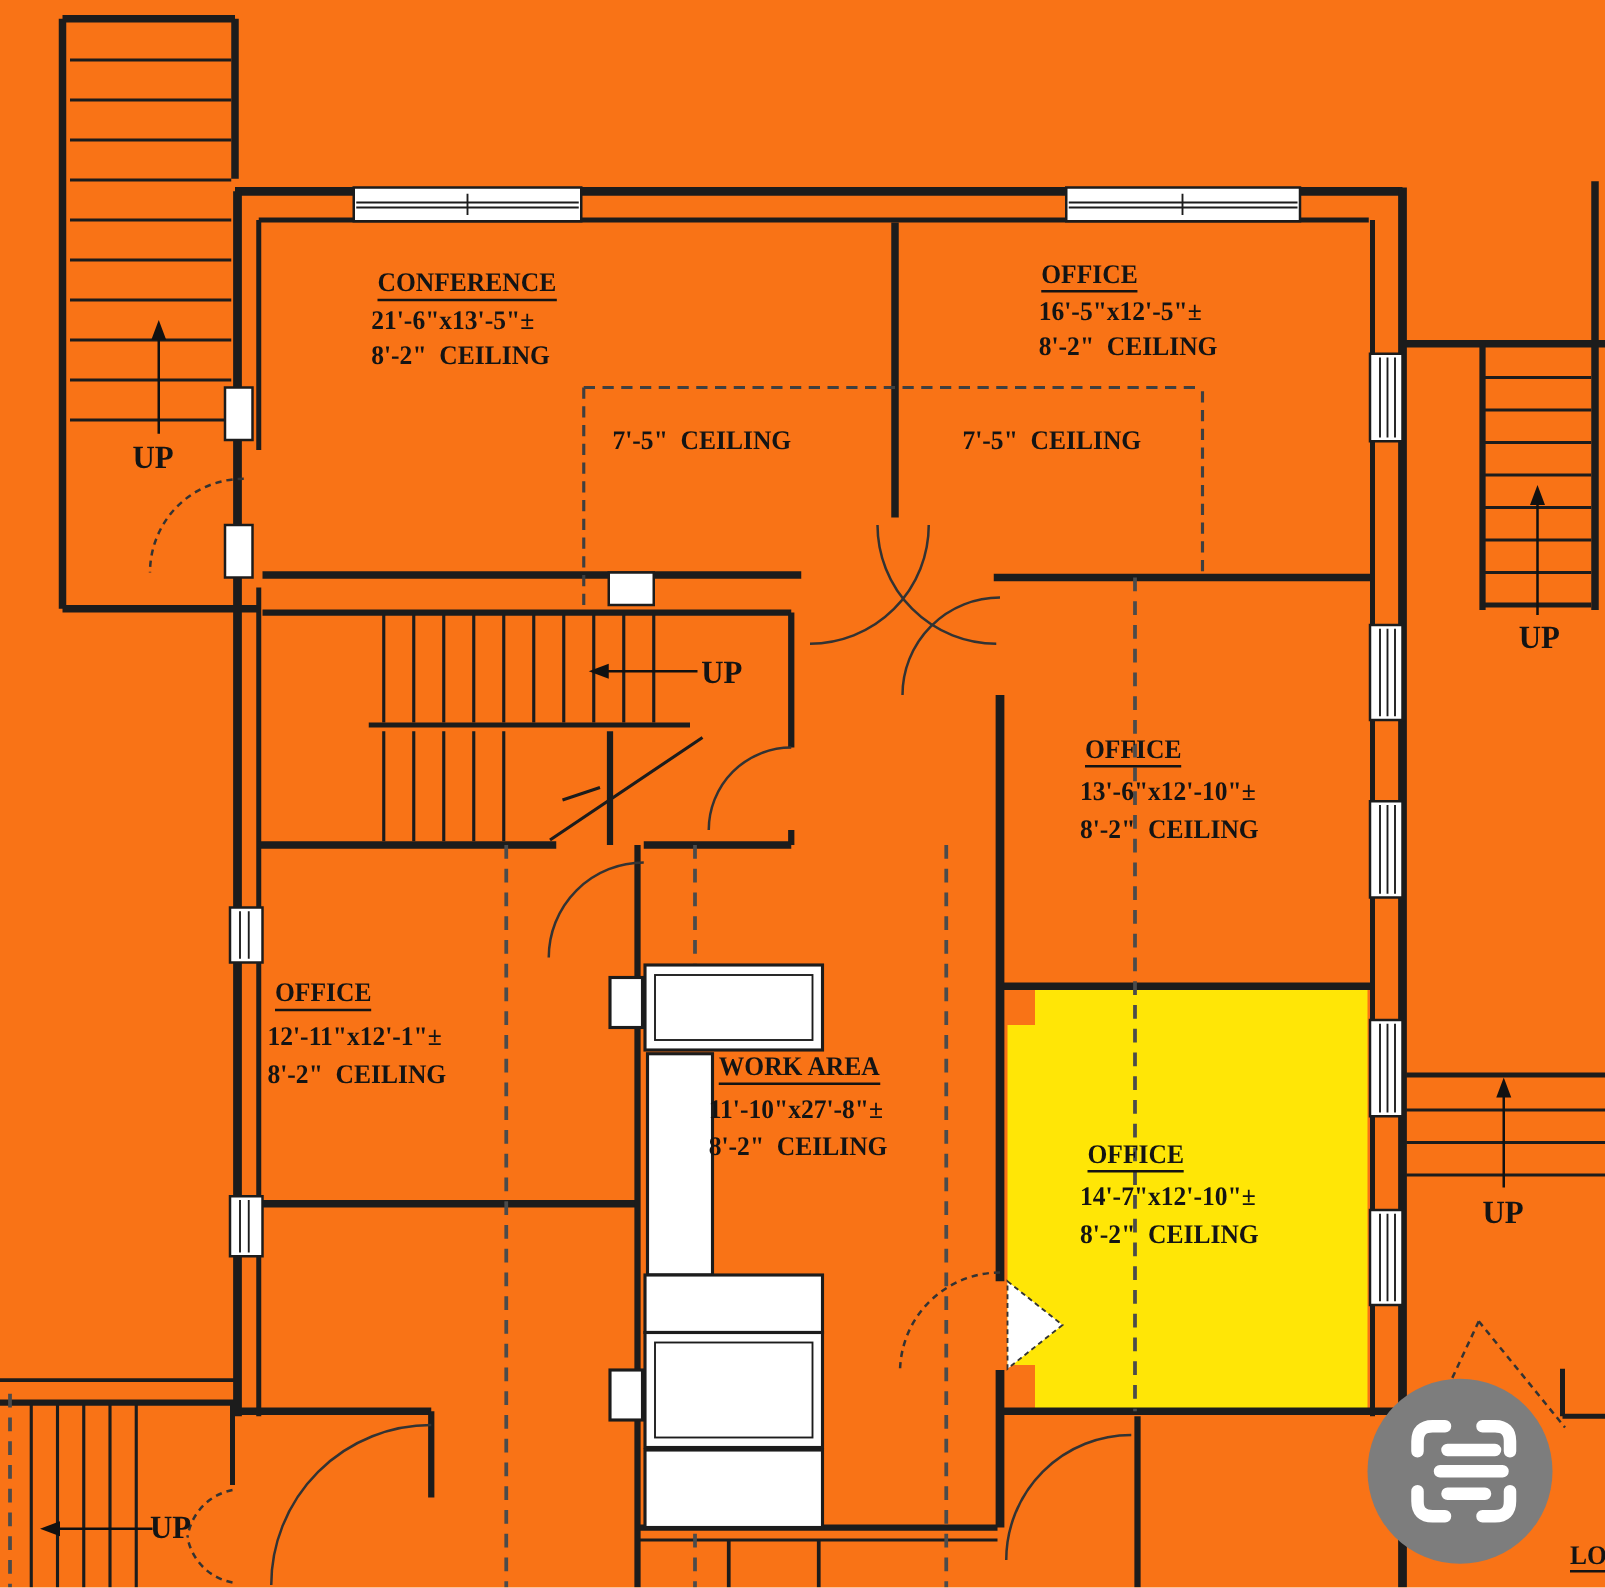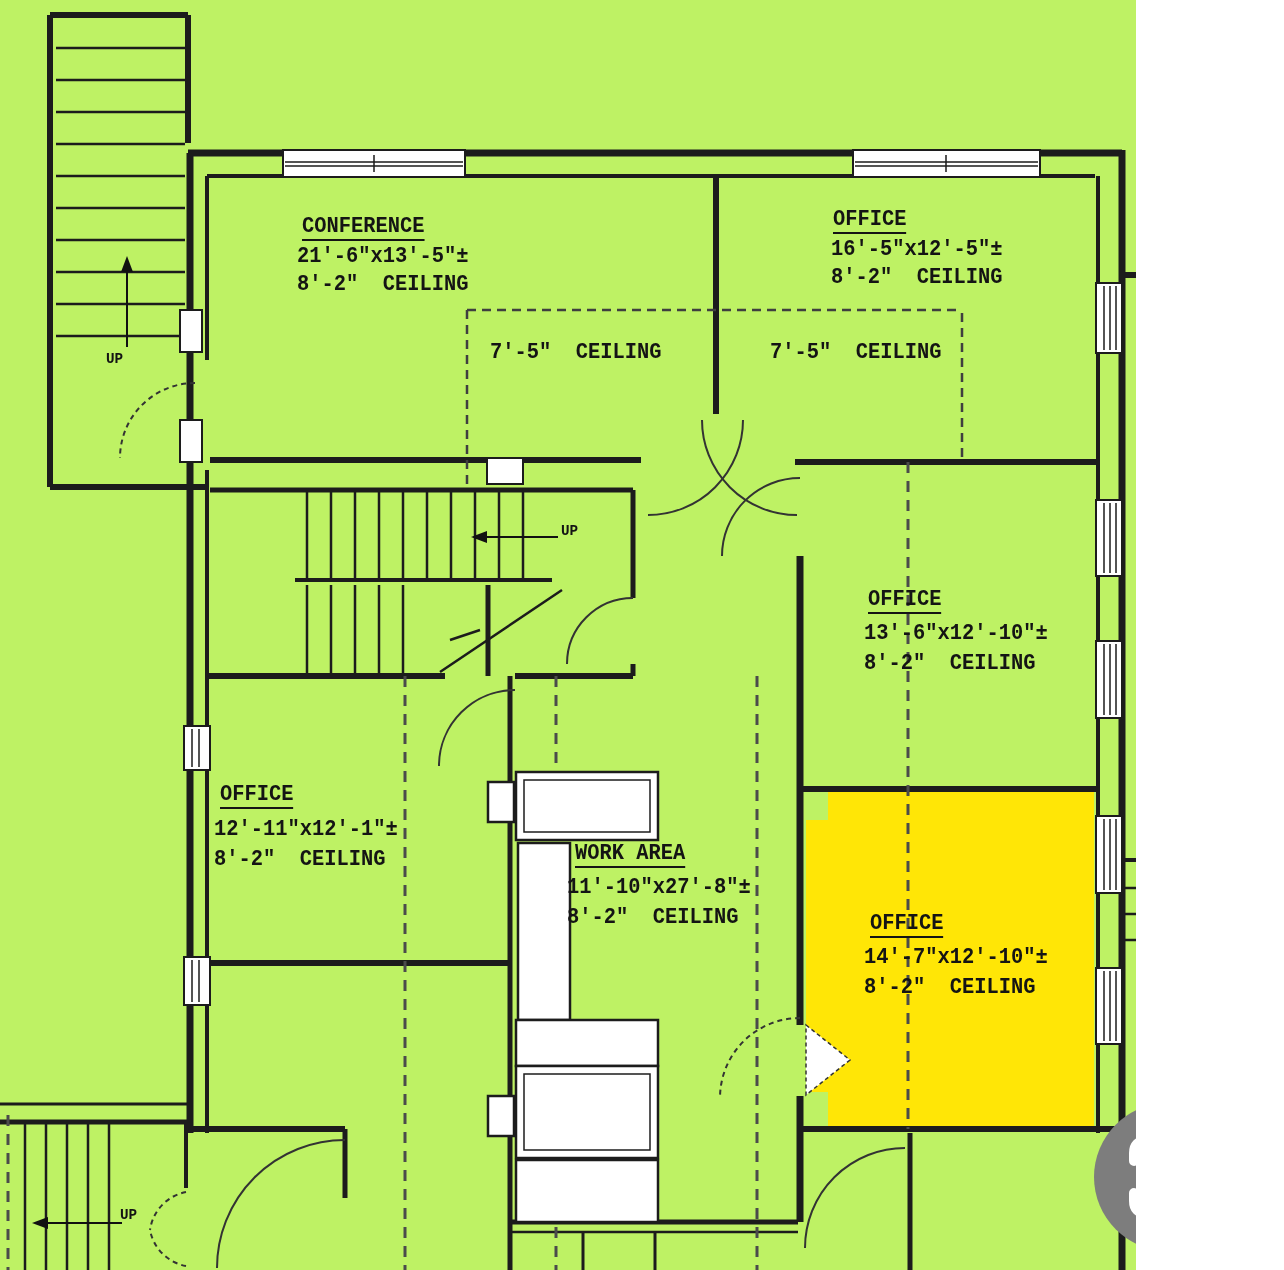--- a/index.html
+++ b/index.html
@@ -1,23 +1,23 @@
 <!DOCTYPE html>
 <html style="--highlight: #ffe606; --icon-gray: #7d7d7d;"><head>
 <meta charset="utf-8">
 <style>
   html,body{margin:0;padding:0;background:#ffffff;}
-  #plan{position:relative;width:1136px;height:1270px;overflow:hidden;background:#bef264;
-        font-family:Liberation Mono, monospace;}
+  #plan{position:relative;width:1284px;height:1270px;overflow:hidden;background:#f97316;
+        font-family:Liberation Serif, serif;}
   #plan svg{position:absolute;left:0;top:0;}
   .lbl{position:absolute;color:#141414;font-weight:700;font-size:21.5px;
        letter-spacing:0px;white-space:pre;line-height:1.05;transform:scaleX(.95);
        transform-origin:left top;}
   .room-name{border-bottom:2.5px solid #141414;padding-bottom:1px;}
-  .up{font-size:15px;font-weight:700;text-align:right;}
+  .up{font-size:26px;font-weight:700;text-align:right;}
   .partial{border-bottom:2.5px solid #141414;}
   .wall{stroke:#1c1c1c;fill:none;}
   .tread{stroke:#1c1c1c;stroke-width:2.5;fill:none;}
   .dash-cl{stroke:#4b4b4b;stroke-width:3;stroke-dasharray:11 8;fill:none;}
   .dash-ceil{stroke:#3f3f3f;stroke-width:2.5;stroke-dasharray:9 6;fill:none;}
   .arc{stroke:#333;stroke-width:2;fill:none;}
   .arc-d{stroke:#333;stroke-width:2;stroke-dasharray:5 4;fill:none;}
   .arrow{stroke:#111;stroke-width:2;fill:none;}
   .head{fill:#111;stroke:none;}
   .win{fill:#fff;stroke:#1c1c1c;stroke-width:2;}

